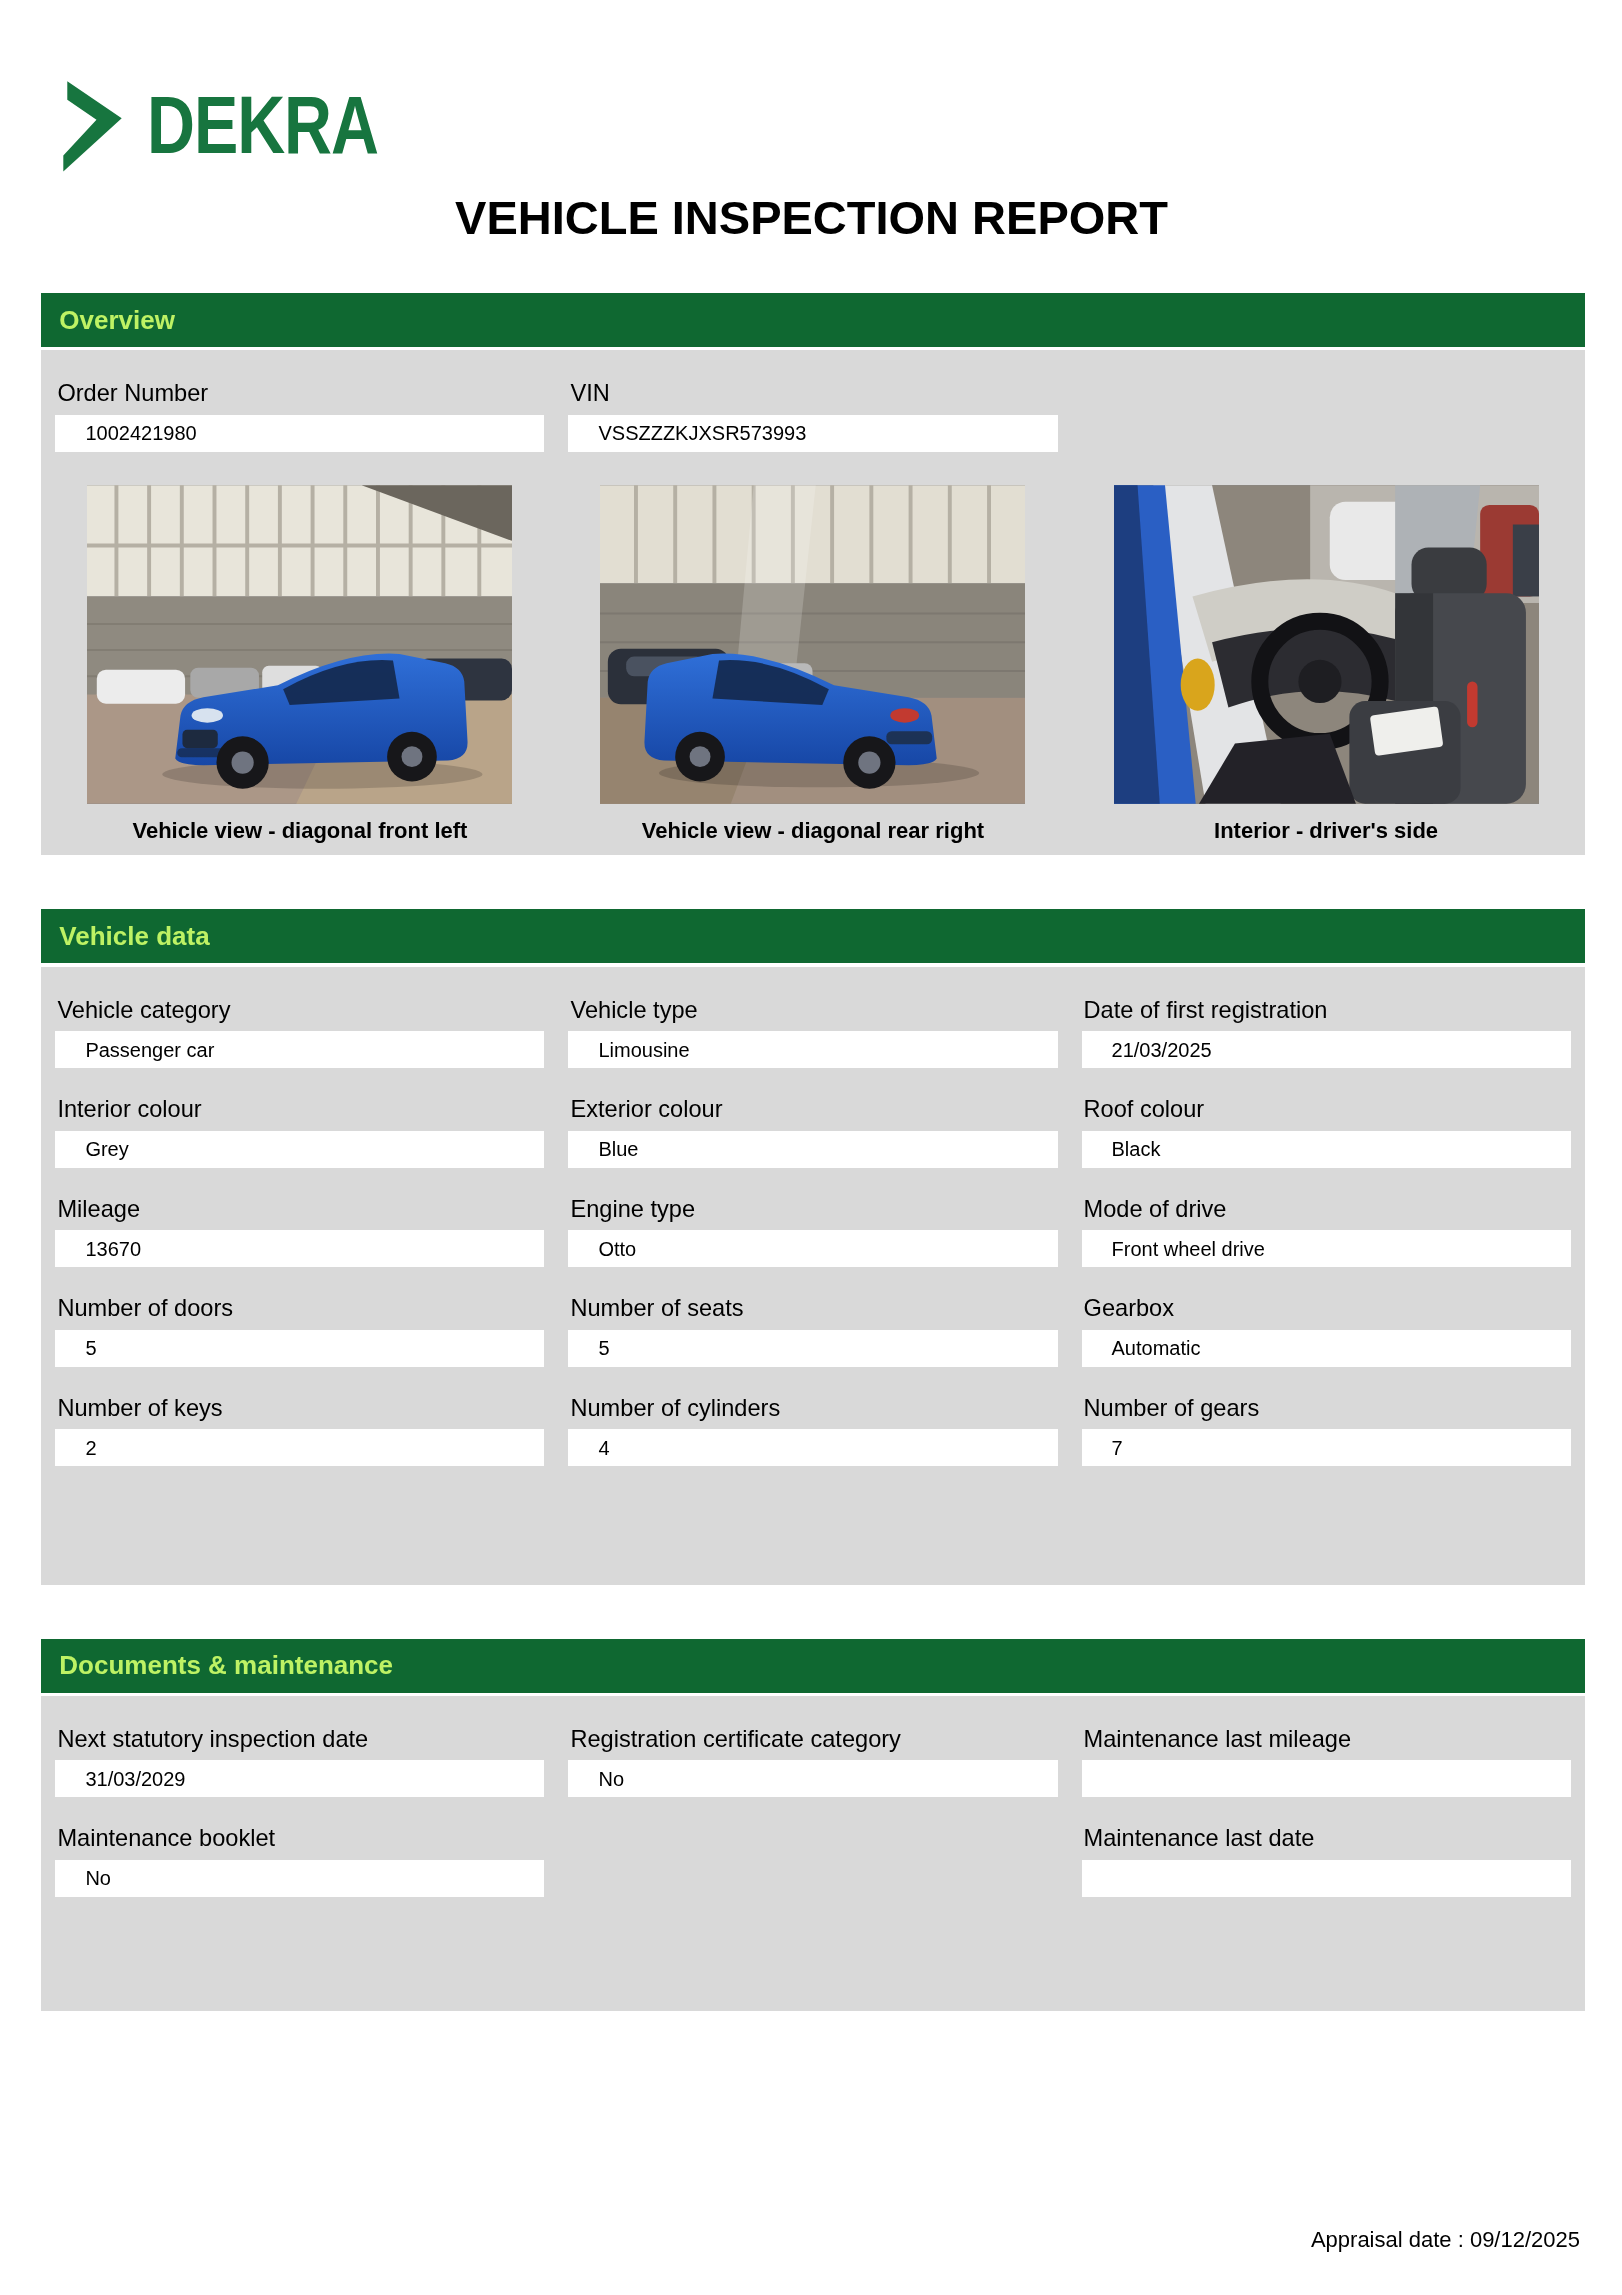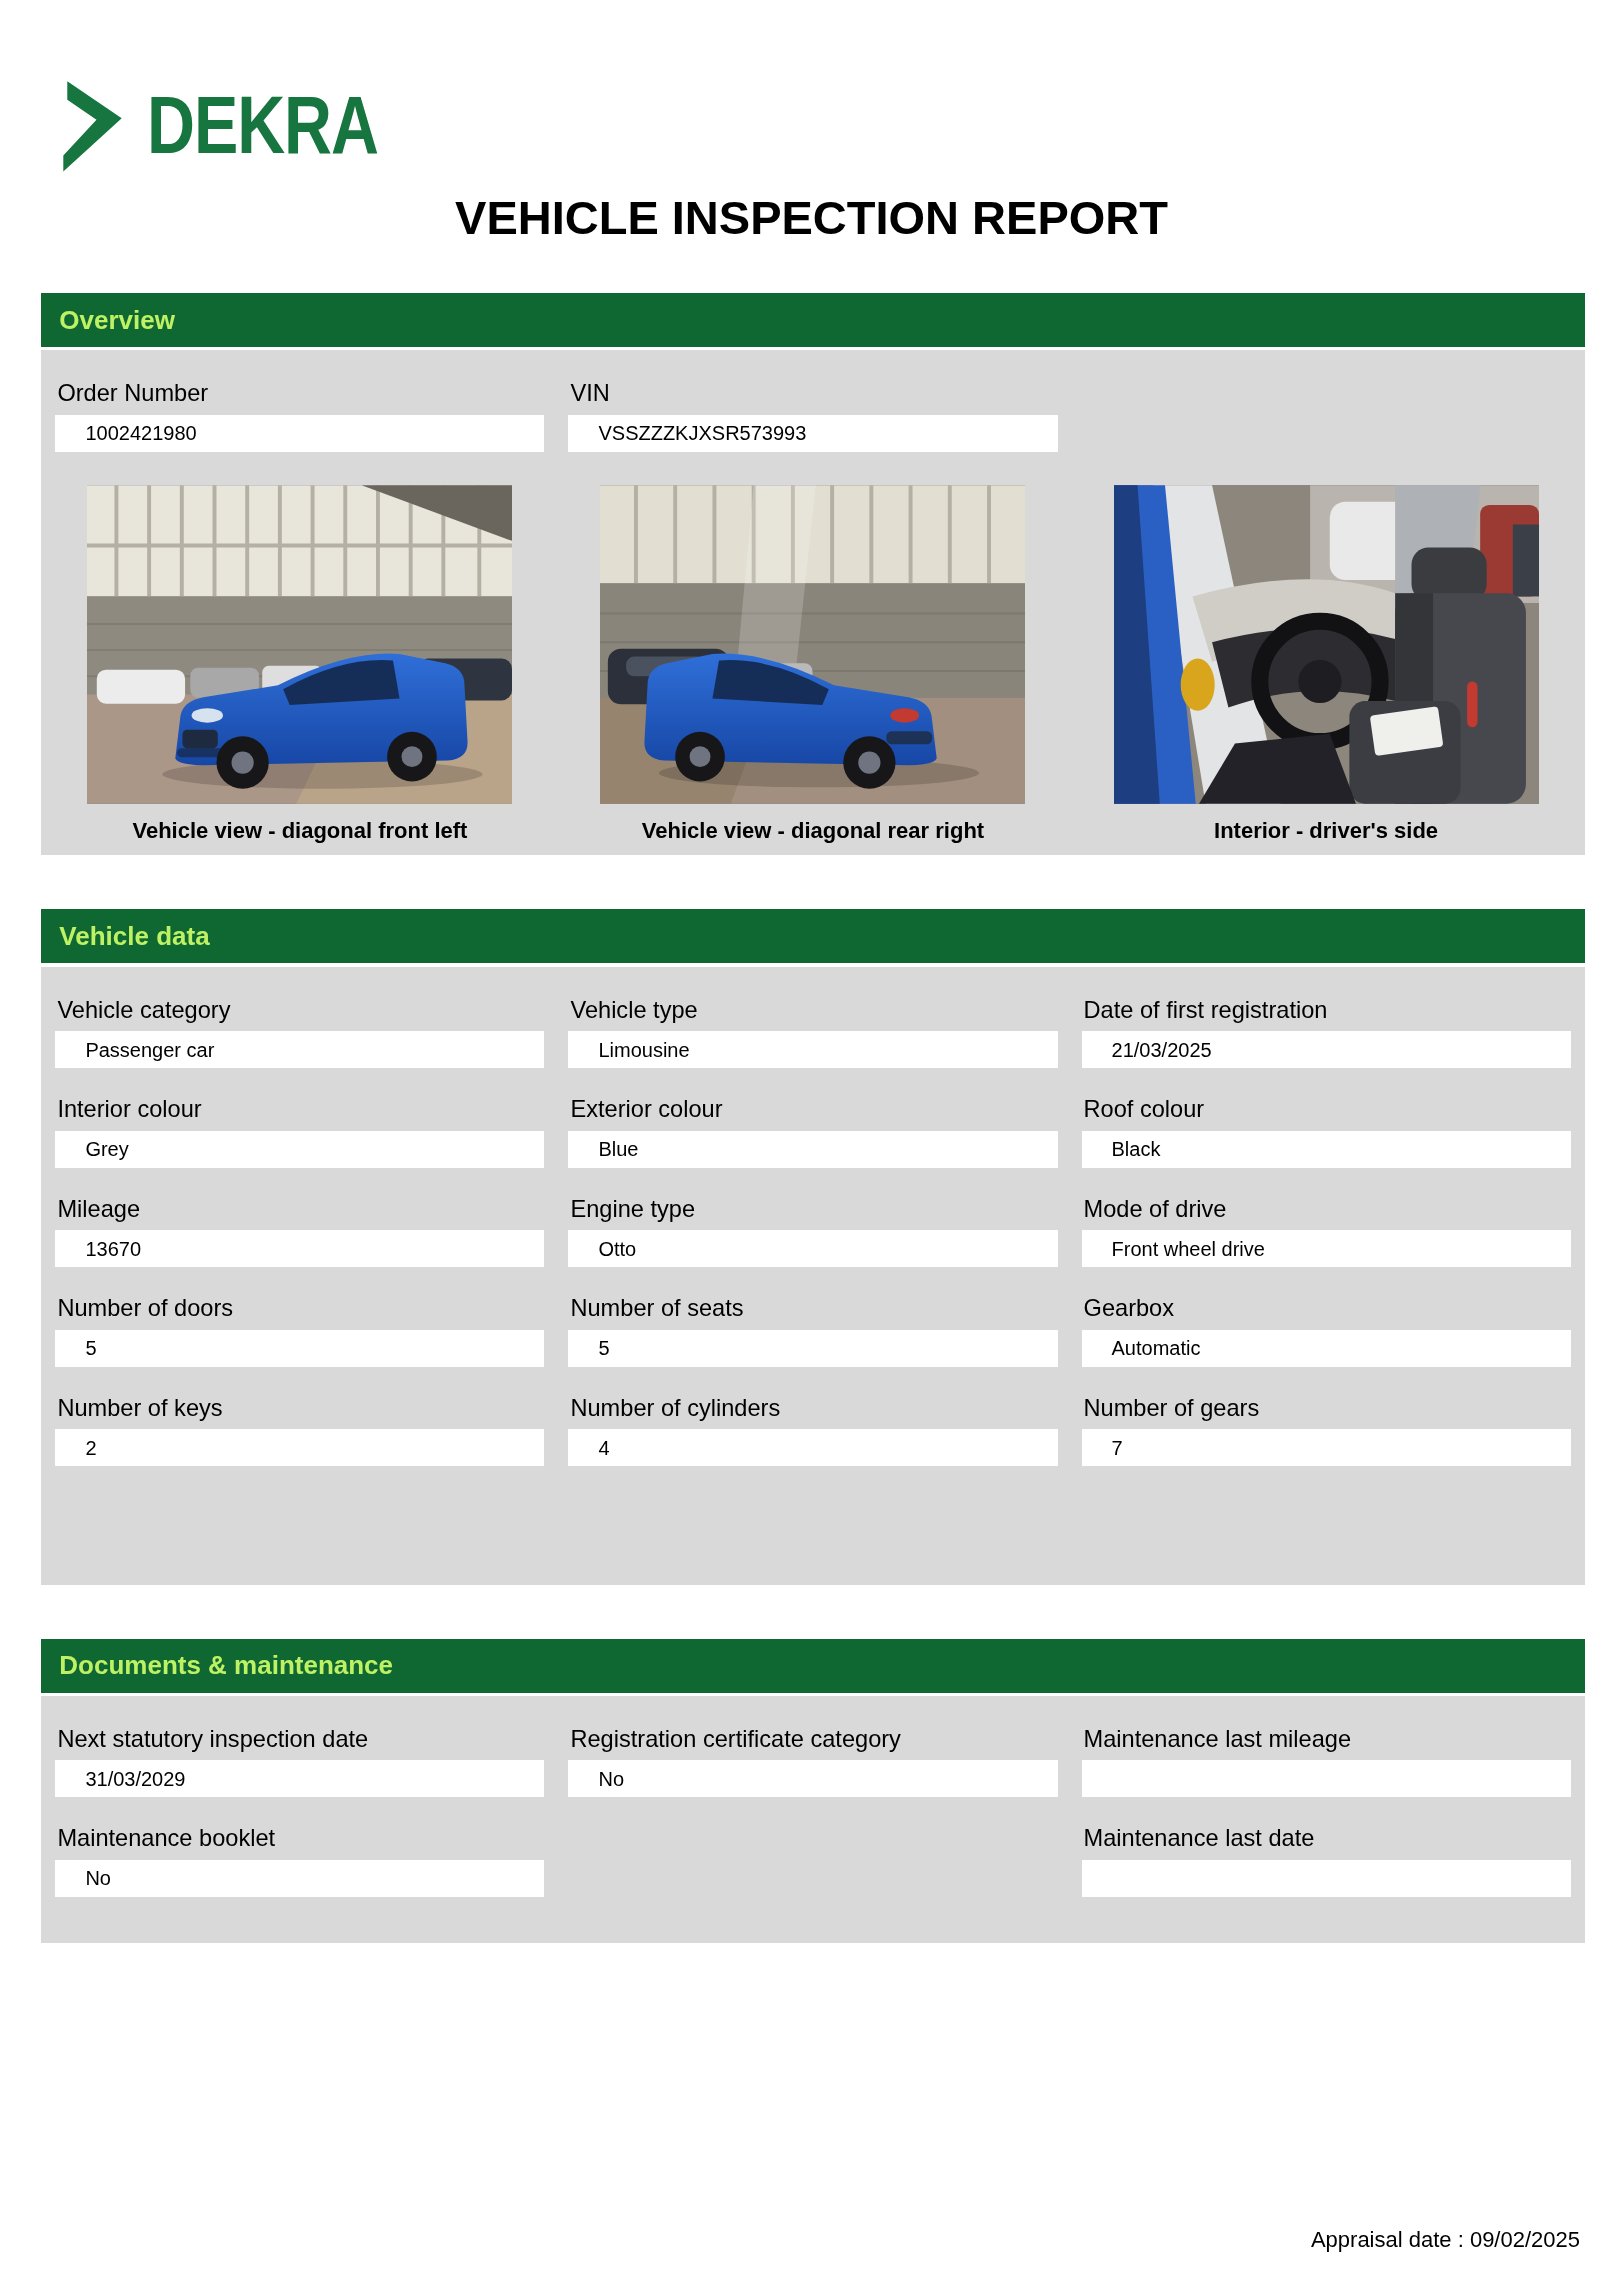--- a/index.html
+++ b/index.html
@@ -27,21 +27,21 @@
   .content{position:absolute;left:41px;top:293px;width:1544px;}
   section{margin:0 0 54px 0;}
   .bar{
     height:54px;background:var(--accent);color:#bef264;
     display:flex;align-items:center;padding-left:18.3px;
     font-size:26px;font-weight:bold;margin-bottom:3.3px;box-sizing:border-box;
   }
   .panel{background:var(--panel);padding:31px 14.4px 0;box-sizing:border-box;overflow:hidden;}
   .panel-overview{height:505px;}
   .panel-vehicle{height:618px;}
-  .panel-docs{height:247px;}
+  .panel-docs{height:315px;}
   .frow{display:grid;grid-template-columns:repeat(3,1fr);column-gap:24px;margin-bottom:29px;}
   .field{min-width:0;}
   .span2{grid-column:1 / 3;}
   .col3{grid-column:3;}
   .flabel{font-size:23.6px;font-weight:normal;line-height:25px;margin:0 0 8.5px 2px;white-space:nowrap;}
   .fvalue{
     height:37px;background:#fff;display:flex;align-items:center;
     padding:0 30px;font-size:20px;line-height:1;box-sizing:border-box;
     white-space:nowrap;overflow:hidden;
   }
@@ -302,16 +302,16 @@
             <div class="flabel">Maintenance last date</div>
             <div class="fvalue"></div>
           </div>
         </div>
 
       </div>
     </section>
 
   </main>
 
-  <div class="footer">Appraisal date : 09/02/2025</div>
+  <div class="footer">Appraisal date : 09/12/2025</div>
 
 </div>
 
 
 </body></html>

